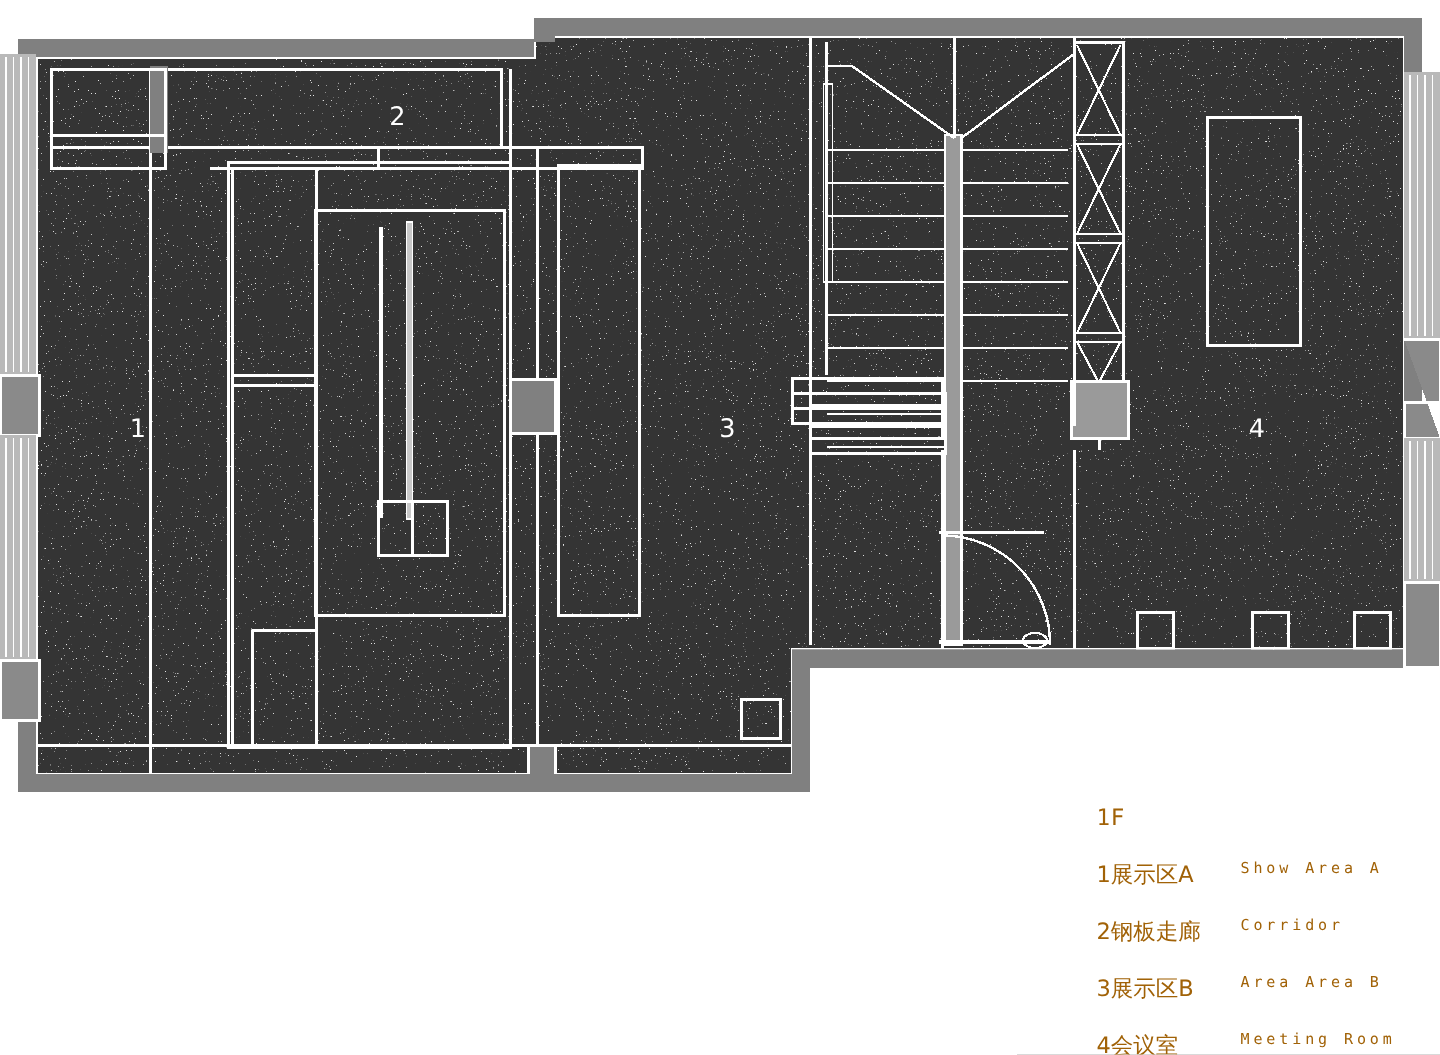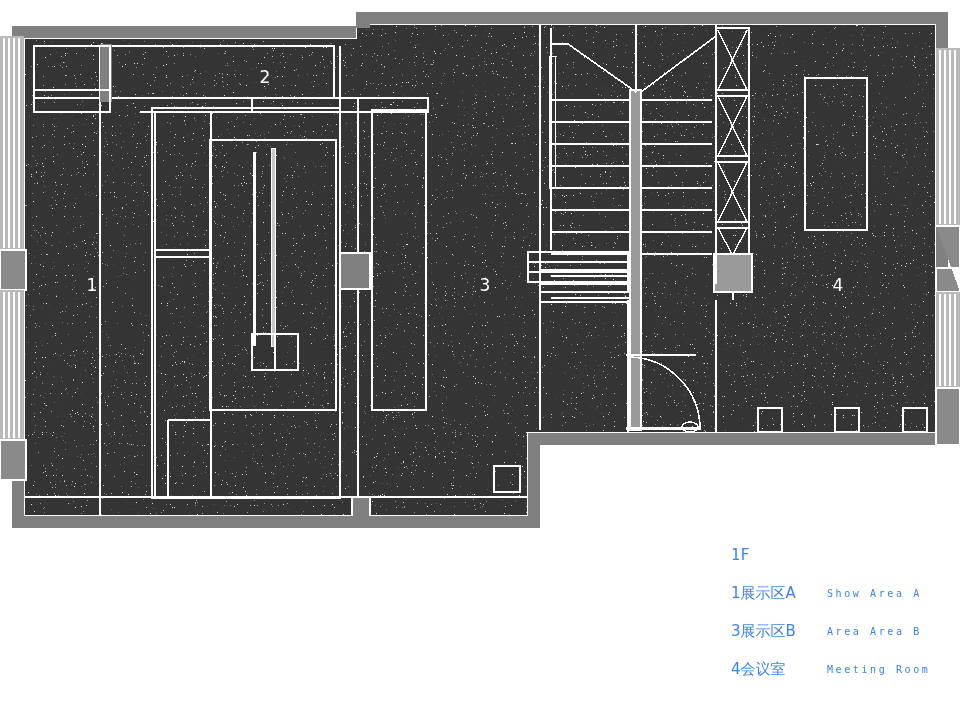--- a/index.html
+++ b/index.html
@@ -6,21 +6,21 @@
   body{width:960px;height:703px;overflow:hidden;
        font-family:"DejaVu Sans","Liberation Sans",sans-serif;}
   #stage{position:relative;width:960px;height:703px;background:#ffffff;}
 
   
   #plan{position:absolute;left:0;top:0;width:960px;height:540px;}
   #plan svg{display:block;}
 
   
   #legend{position:absolute;left:731px;top:536px;width:229px;}
-  .leg-row{display:flex;align-items:center;height:38px;color:#3b82f6;}
+  .leg-row{display:flex;align-items:flex-start;height:38px;color:#a16207;}
   .leg-title{font-size:15px;letter-spacing:.5px;
              font-family:"DejaVu Sans Mono","Liberation Mono",monospace;}
   .leg-cn{font-size:15px;white-space:nowrap;
           font-family:"DejaVu Sans","Liberation Sans",sans-serif;
           width:96px;flex:0 0 96px;}
   .leg-en{font-size:10px;letter-spacing:2.6px;white-space:nowrap;
           font-family:"DejaVu Sans Mono","Liberation Mono",monospace;}
 </style>
 </head>
 <body>
@@ -217,20 +217,24 @@
 
     <div class="leg-row">
       <span class="leg-title">1F</span>
     </div>
 
     <div class="leg-row">
       <span class="leg-cn"><span>1</span><span>展示区A</span></span>
       <span class="leg-en">Show Area A</span>
     </div>
 
+    <div class="leg-row">
+      <span class="leg-cn"><span>2</span><span>钢板走廊</span></span>
+      <span class="leg-en">Corridor</span>
+    </div>
 
     <div class="leg-row">
       <span class="leg-cn"><span>3</span><span>展示区B</span></span>
       <span class="leg-en">Area Area B</span>
     </div>
 
     <div class="leg-row">
       <span class="leg-cn"><span>4</span><span>会议室</span></span>
       <span class="leg-en">Meeting Room</span>
     </div>

